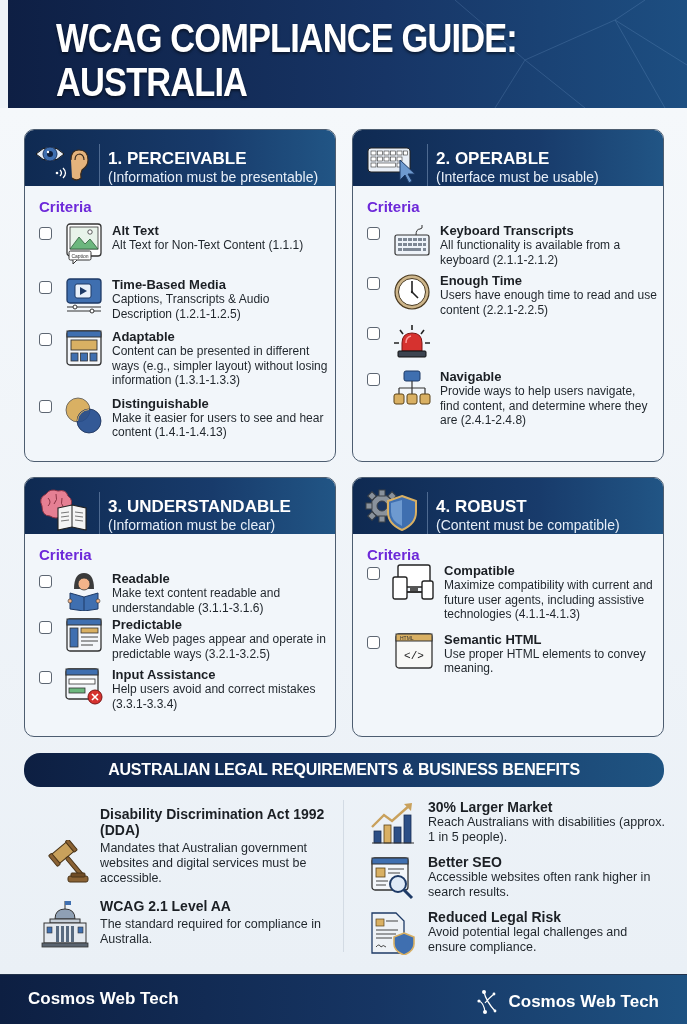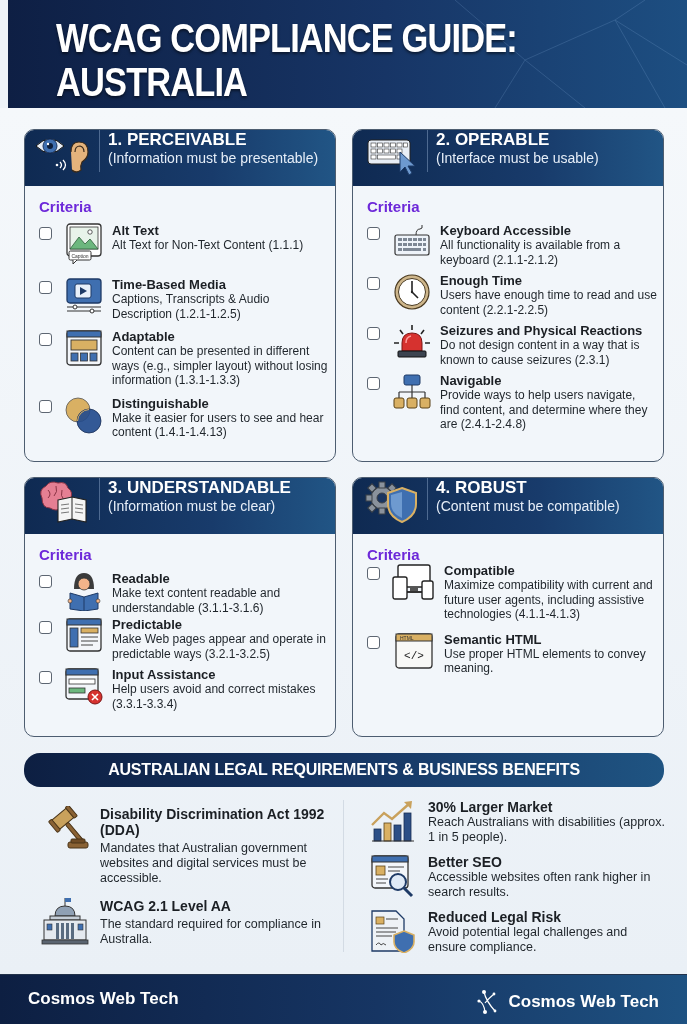--- a/index.html
+++ b/index.html
@@ -3,34 +3,34 @@
 <meta charset="utf-8">
 <style>
 *{box-sizing:border-box;margin:0;padding:0}
 html,body{width:687px;height:1024px;overflow:hidden}
 body{font-family:"Liberation Sans",sans-serif;background:#eef3f8;color:#1b1f24;position:relative}
 .header{position:absolute;left:8px;top:0;width:687px;height:108px;background:linear-gradient(90deg,#0e1f44 0%,#173566 55%,#1d4f82 100%);text-align:left;overflow:hidden}
 .header .net{position:absolute;right:0;top:0;width:260px;height:108px;opacity:.25}
 .h-title{position:relative;font-family:"Liberation Sans",sans-serif;font-weight:700;font-size:40px;color:#fff;letter-spacing:-1px;padding-top:16px;line-height:44px;transform:scaleX(.86);transform-origin:center;text-shadow:0 2px 3px rgba(0,0,0,.5)}
 .page{position:absolute;left:0;top:108px;width:687px;height:866px;background:linear-gradient(180deg,#f5f8fb,#eaf0f6)}
 .card{position:absolute;width:312px;border:1.5px solid #4d5d70;border-radius:10px;background:#f2f6fa;overflow:hidden}
-.card-head{height:56px;background:linear-gradient(90deg,#0f2a52 0%,#183b6b 60%,#215585 100%);display:flex;align-items:flex-start;padding-left:8px}
+.card-head{height:56px;background:linear-gradient(90deg,#0f2a52 0%,#183b6b 60%,#215585 100%);display:flex;align-items:flex-end;padding-left:8px}
 .card-icon{width:62px;height:48px;display:flex;align-items:center;justify-content:center;flex:none}
 .card-sep{width:1px;height:42px;background:#4e6a91;margin:0 8px 0 4px;flex:none}
 .card-title{color:#fff;font-weight:700;font-size:17px;line-height:20px}
 .card-subtitle{color:#e6eef8;font-size:14px;line-height:17px}
 .criteria{font-weight:700;font-size:15px;margin:12px 0 0 14px;color:#6d28d9}
 .item{position:relative;display:flex;align-items:flex-start;margin:6px 0 0 14px}
 .cb{width:13px;height:13px;border:1.5px solid #5d6672;border-radius:3px;background:#fff;margin-top:4px;flex:none;cursor:pointer}
 .item-icon{width:40px;height:40px;margin:0 8px 0 12px;flex:none;display:flex;align-items:flex-start;justify-content:center}
 .item-text{flex:1;padding-right:6px}
 .item-name{font-weight:700;font-size:13px;line-height:15px}
 .item-desc{font-size:12px;line-height:14.5px;color:#1f252b}
 .legal-bar{position:absolute;left:24px;top:753px;width:640px;height:34px;border-radius:16px;background:linear-gradient(90deg,#0d1f42 0%,#163563 50%,#1f5482 100%);color:#fff;font-weight:700;font-size:16px;text-align:center;line-height:34px;letter-spacing:-.2px}
-.benefit{position:absolute;display:flex;align-items:flex-start}
+.benefit{position:absolute;display:flex;align-items:flex-end}
 .benefit .b-icon{width:50px;height:46px;flex:none;display:flex;justify-content:center;margin-right:10px}
 .b-name{font-weight:700;font-size:14px;line-height:16px}
 .b-desc{font-size:12.5px;line-height:15px;color:#1f252b}
 .vdiv{position:absolute;left:343px;top:800px;width:1px;height:152px;background:#d3dbe4}
 .footer{position:absolute;left:0;top:974px;width:687px;height:50px;background:linear-gradient(90deg,#0d1f42 0%,#163563 55%,#1e5282 100%);border-top:1px solid #22324a}
 .f-left{position:absolute;left:28px;top:14px;color:#fff;font-weight:700;font-size:17px}
 .f-right{position:absolute;right:28px;top:14px;color:#fff;font-weight:700;font-size:17px;display:flex;align-items:center}
 .f-right svg{margin-right:6px}
 </style>
 </head>
@@ -193,21 +193,21 @@
             <rect x="21" y="20" width="4" height="3"></rect>
             <rect x="26" y="20" width="4" height="3"></rect>
             <rect x="31" y="20" width="3" height="3"></rect>
           <rect x="6" y="25" width="4" height="3"></rect>
             <rect x="11" y="25" width="18" height="3"></rect>
             <rect x="31" y="25" width="3" height="3"></rect>
         </g>
       </svg>
     </div>
     <div class="item-text">
-      <div class="item-name">Keyboard Accessible</div>
+      <div class="item-name">Keyboard Transcripts</div>
       <div class="item-desc">All functionality is available from a keyboard (2.1.1-2.1.2)</div>
     </div>
   </div>
 
   <div class="item" style="margin-top:6px">
     <div class="cb"></div>
     <div class="item-icon">
       <svg width="38" height="38" viewBox="0 0 38 38">
         <circle cx="19" cy="19" r="17" fill="#cdb58a" stroke="#4a3a20" stroke-width="1.2"></circle>
         <circle cx="19" cy="19" r="13.5" fill="#fff" stroke="#4a3a20" stroke-width="1"></circle>
@@ -230,24 +230,20 @@
           <line x1="20" y1="2" x2="20" y2="7"></line>
             <line x1="8" y1="7" x2="11" y2="11"></line>
             <line x1="32" y1="7" x2="29" y2="11"></line>
             <line x1="2" y1="20" x2="7" y2="20"></line>
             <line x1="33" y1="20" x2="38" y2="20"></line>
         </g>
         <path d="M10 28 L10 20 Q10 10 20 10 Q30 10 30 20 L30 28Z" fill="#d6322f" stroke="#7a1515" stroke-width="1"></path>
         <path d="M14 20 Q14 14 19 13" stroke="#ff9c9a" stroke-width="1.5" fill="none"></path>
         <rect x="6" y="28" width="28" height="6" rx="1" fill="#3c4450" stroke="#111" stroke-width="1"></rect>
       </svg>
-    </div>
-    <div class="item-text">
-      <div class="item-name">Seizures and Physical Reactions</div>
-      <div class="item-desc">Do not design content in a way that is known to cause seizures (2.3.1)</div>
     </div>
   </div>
 
   <div class="item" style="margin-top:6px">
     <div class="cb"></div>
     <div class="item-icon">
       <svg width="40" height="38" viewBox="0 0 40 38">
         <rect x="12" y="2" width="16" height="10" rx="2" fill="#3f6fb0" stroke="#1e3a66" stroke-width="1"></rect>
         <path d="M20 12 V19 M7 19 H33 M7 19 V25 M20 19 V25 M33 19 V25" stroke="#333" stroke-width="1.2" fill="none"></path>
         <rect x="2" y="25" width="10" height="10" rx="2" fill="#d9b063" stroke="#5a4318" stroke-width="1"></rect>

